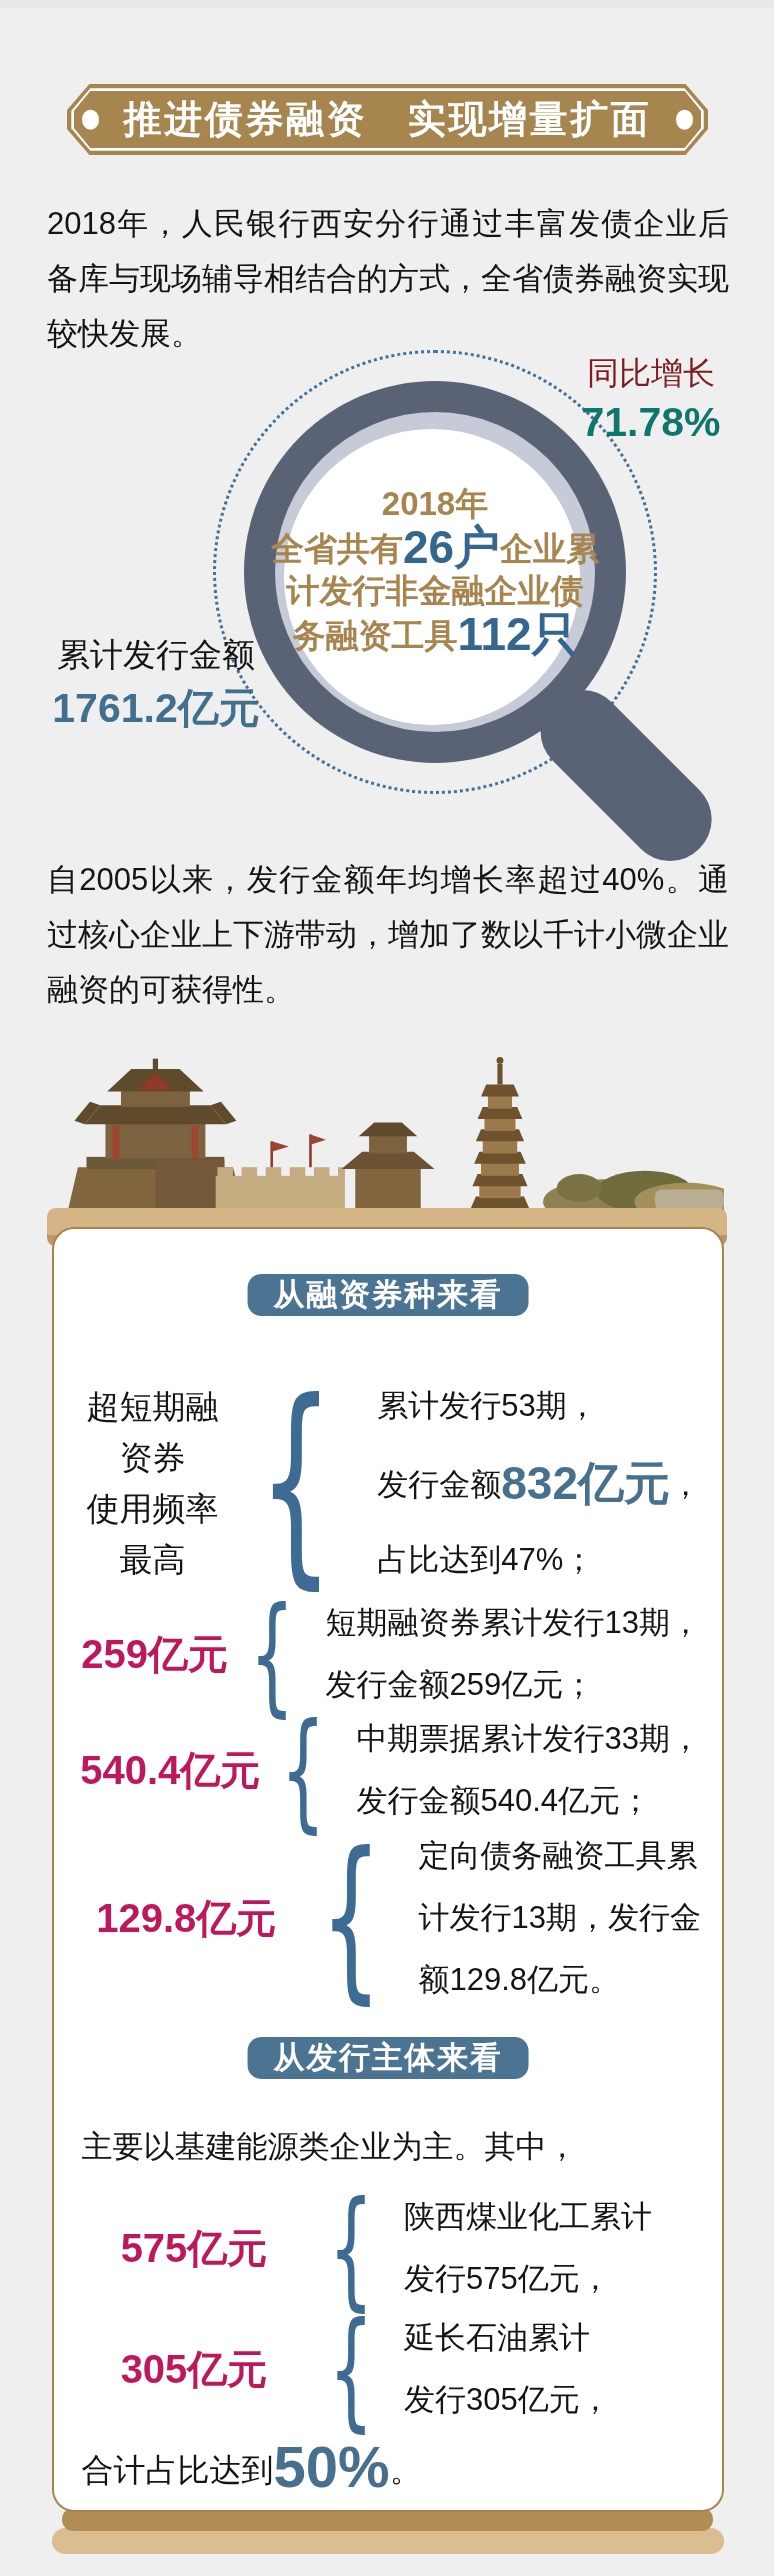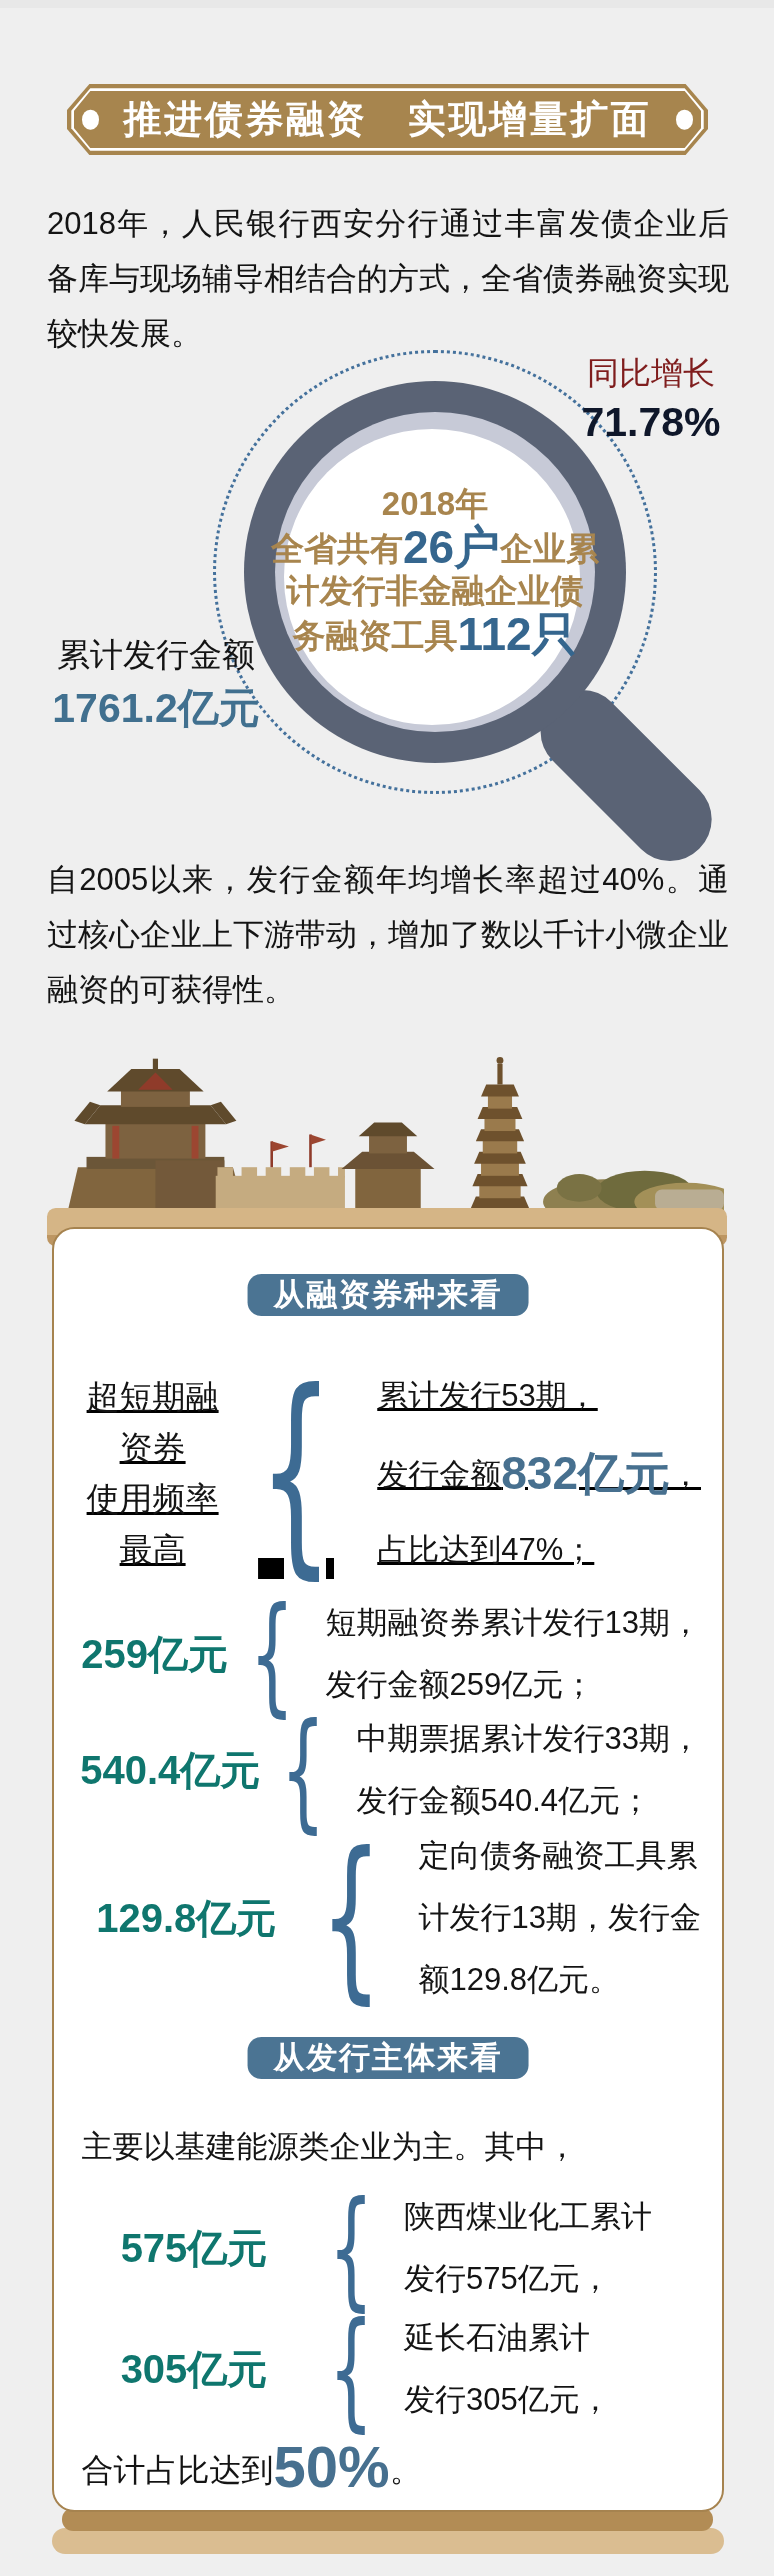--- a/index.html
+++ b/index.html
@@ -28,21 +28,21 @@
     transform:rotate(-45deg); transform-origin:50% 12%; }
   .mag-outer { position:absolute; left:244px; top:373px; width:382px; height:382px; background:#5a6375; border-radius:50%; }
   .mag-ring { position:absolute; left:31px; top:31px; width:320px; height:320px; background:#c7cad7; border-radius:50%; }
   .mag-inner { position:absolute; left:40px; top:48px; width:296px; height:296px; background:#ffffff; border-radius:50%; }
   .mag-text { position:absolute; left:244px; top:373px; width:382px; height:382px; display:flex; flex-direction:column;
     align-items:center; justify-content:center; gap:4px; text-align:center; }
   .mag-line { color:#a8854e; font-size:33px; font-weight:bold; white-space:nowrap; line-height:1; }
   .mag-num { color:#35668e; font-size:46px; font-weight:bold; vertical-align:-3.4px; }
   .growth { position:absolute; left:541px; top:344px; width:220px; text-align:center; }
   .growth-label { font-size:32px; color:#7f1d1d; }
-  .growth-value { font-size:41px; font-weight:bold; color:#0f172a; margin-top:3.4px; }
+  .growth-value { font-size:41px; font-weight:bold; color:#0f766e; margin-top:3.4px; }
   .amount { position:absolute; left:33px; top:625px; width:246px; text-align:center; }
   .amount-label { font-size:33px; color:#141414; }
   .amount-value { font-size:41px; font-weight:bold; color:#41708f; margin-top:3.4px; }
 
   
   .skyline { position:absolute; left:52px; top:1030px; width:672px; height:174px; }
 
   
   .bar-top { position:absolute; left:47px; top:1200px; width:680px; height:38px; border-radius:8.6px;
     background:linear-gradient(#d5b586 0 70%, #bd9662 70% 100%); }
@@ -50,28 +50,28 @@
     border:2.6px solid #a6834f; border-radius:22.4px; }
   .bar-bottom-dark { position:absolute; left:62px; top:2500px; width:651px; height:23px; background:#b28c55; border-radius:11.2px; }
   .bar-bottom-light { position:absolute; left:52px; top:2520px; width:672px; height:26px; background:#dabd91; border-radius:13px; }
 
   
   .badge { position:absolute; left:50%; transform:translateX(-50%); background:#4b7493; color:#fff;
     font-size:31px; font-weight:bold; padding:0 26px; border-radius:13.8px; white-space:nowrap; letter-spacing:1.7px; }
   .badge1 { top:45px; } .badge2 { top:808px; }
   .row { position:absolute; left:24px; width:623px; display:flex; align-items:center; }
   .label-col { width:255px; text-align:center; font-size:33px; color:#141414; line-height:1.55; }
-  .value-col { width:255px; text-align:center; font-size:40px; font-weight:bold; color:#0f766e; white-space:nowrap; }
+  .value-col { width:255px; text-align:center; font-size:40px; font-weight:bold; color:#be185d; white-space:nowrap; }
   .value-col.narrow { width:232px; }
   .brace { color:#3d6b93; font-family:"DejaVu Sans",sans-serif; font-weight:normal; line-height:0.9;
     transform:scaleX(0.55); transform-origin:center; flex:0 0 auto; }
   .brace.b240 { font-size:217px; } .brace.b150 { font-size:129px; } .brace.b200 { font-size:176px; }
   .lines { margin-left:12px; font-size:31px; color:#141414; line-height:2.0; white-space:nowrap; }
   .big-num { color:#47708f; font-size:46px; font-weight:bold; vertical-align:-4.3px; }
-  .sec1 { top:136px;text-decoration:underline; } .sec2 { top:363px; } .sec3 { top:479px; } .sec4 { top:596px; }
+  .sec1 { top:146px; } .sec2 { top:363px; } .sec3 { top:479px; } .sec4 { top:596px; }
   .intro2 { position:absolute; left:27.6px; top:897px; font-size:31px; color:#141414; }
   .sec5 { top:957px; } .sec6 { top:1078px; }
   .total { position:absolute; left:27.6px; top:1204px; font-size:32px; color:#141414; }
   .total .big-num { font-size:58px; vertical-align:-6px; }
 </style>
 </head>
 <body>
 
 <div class="page">
 

